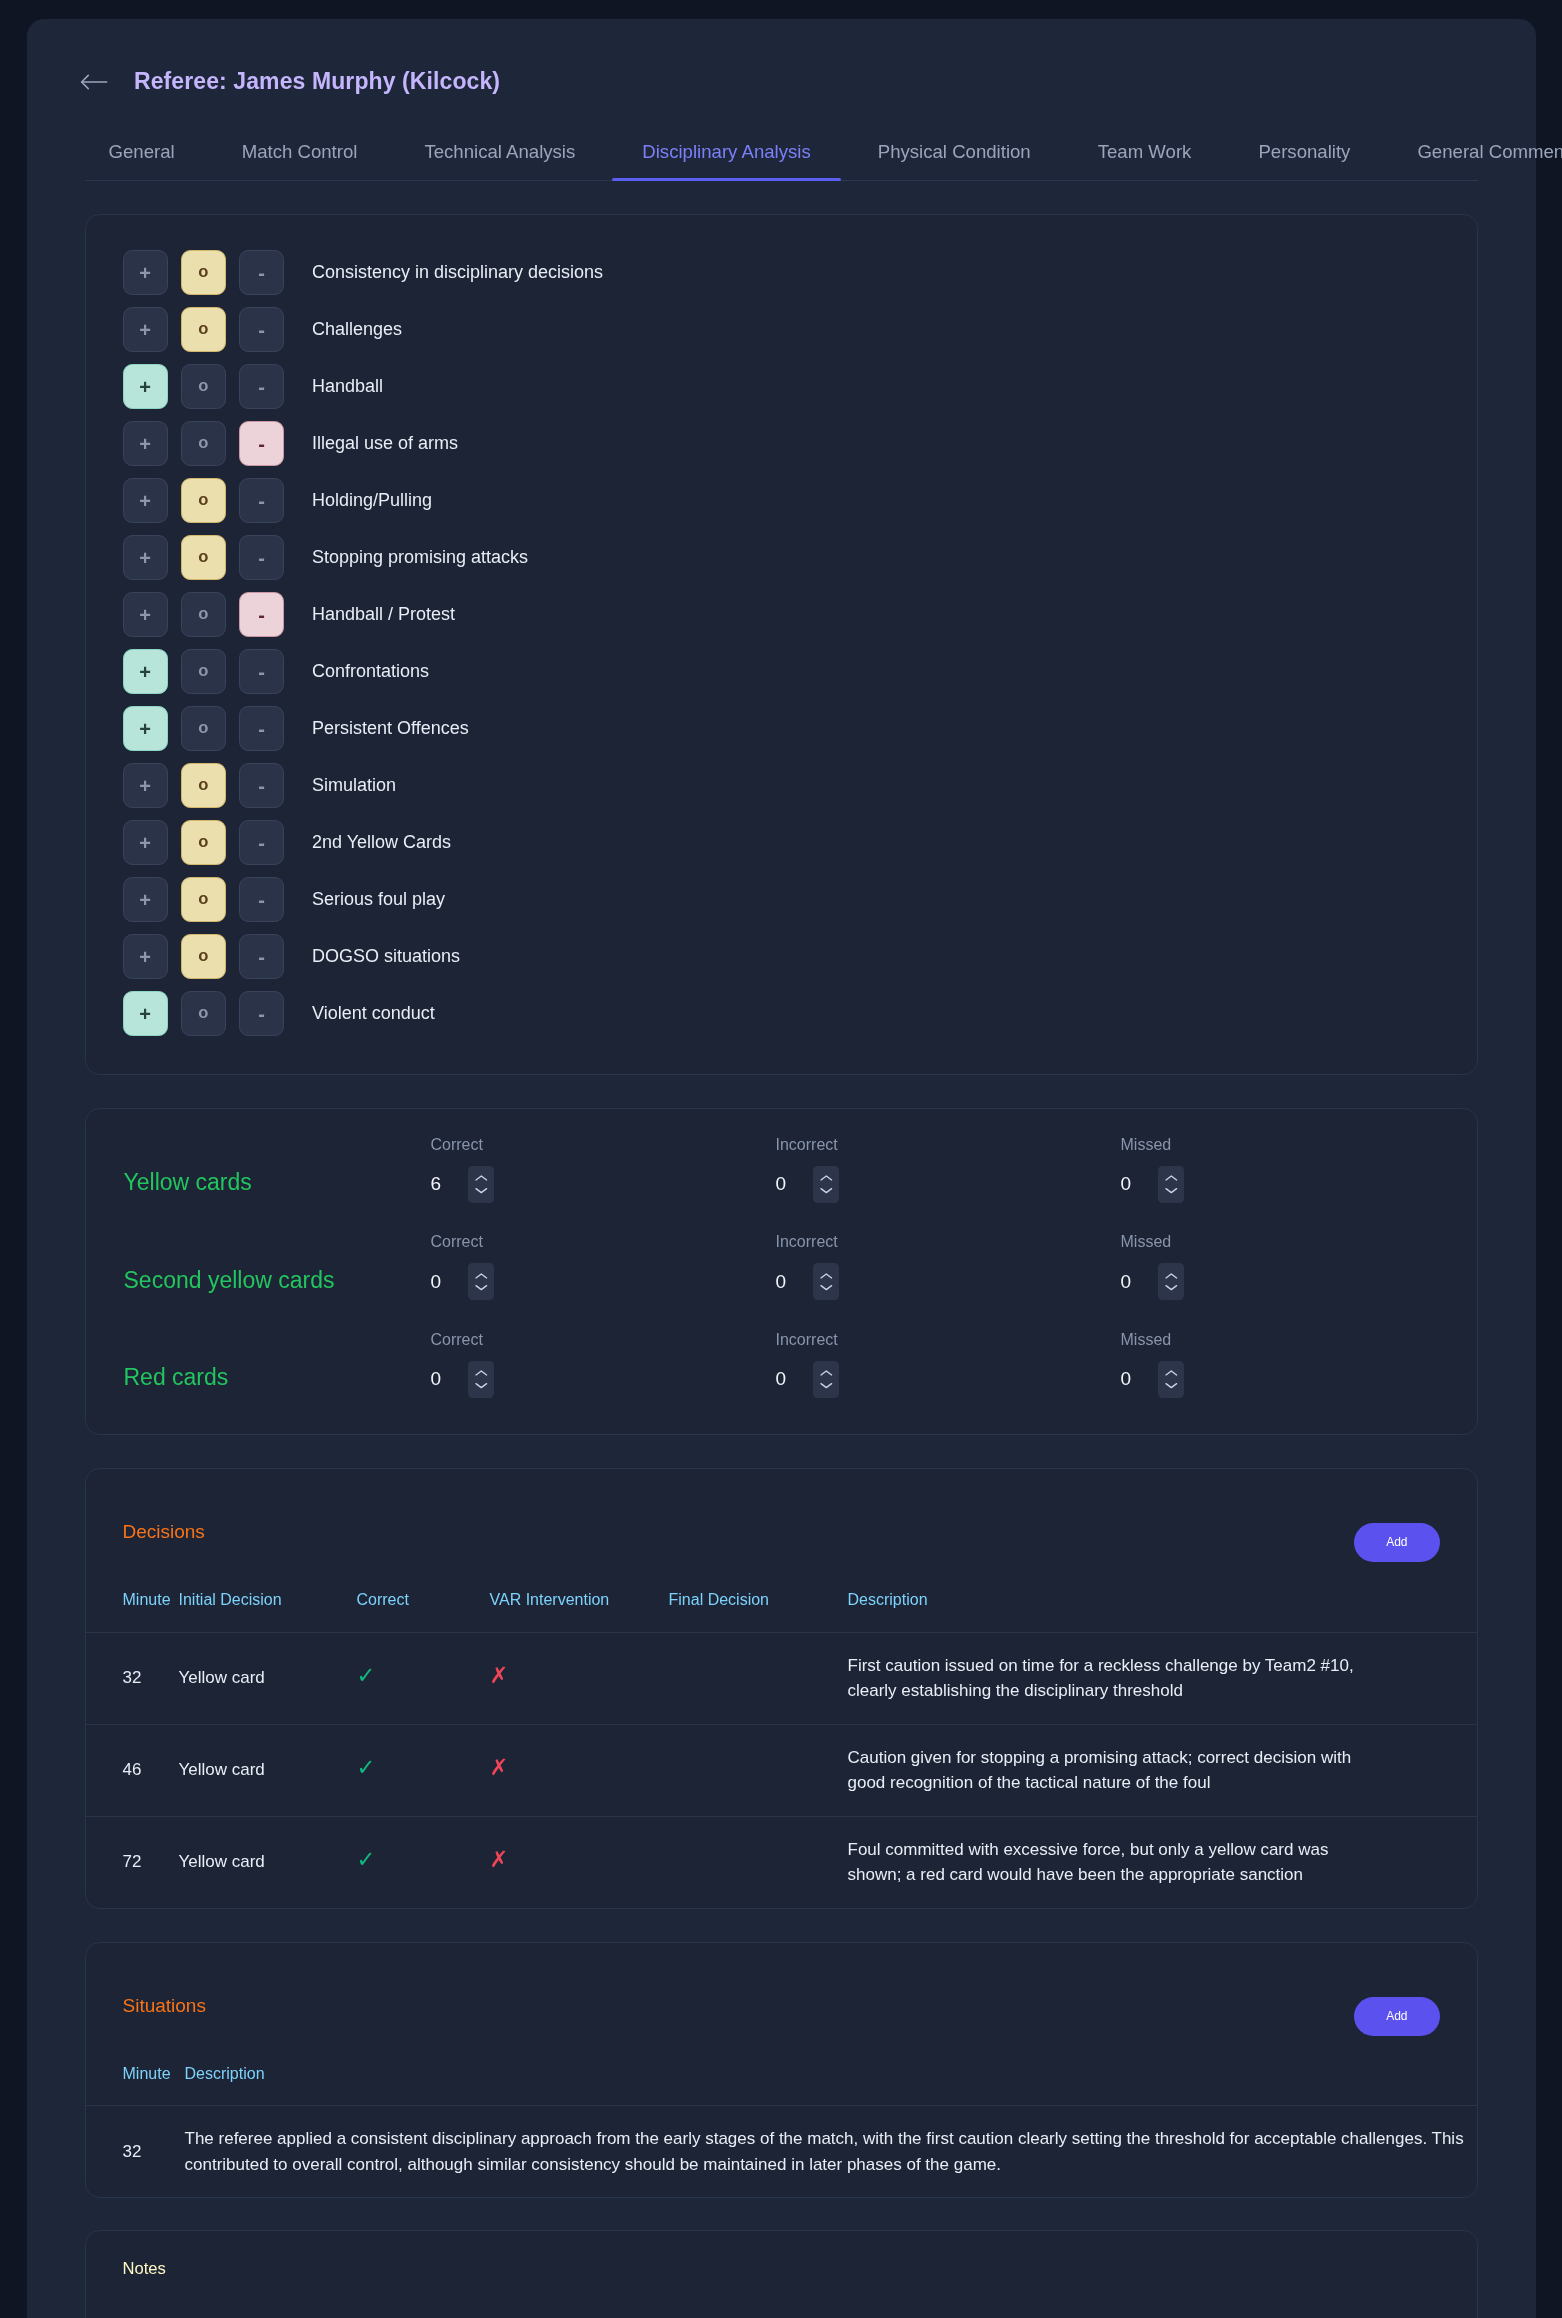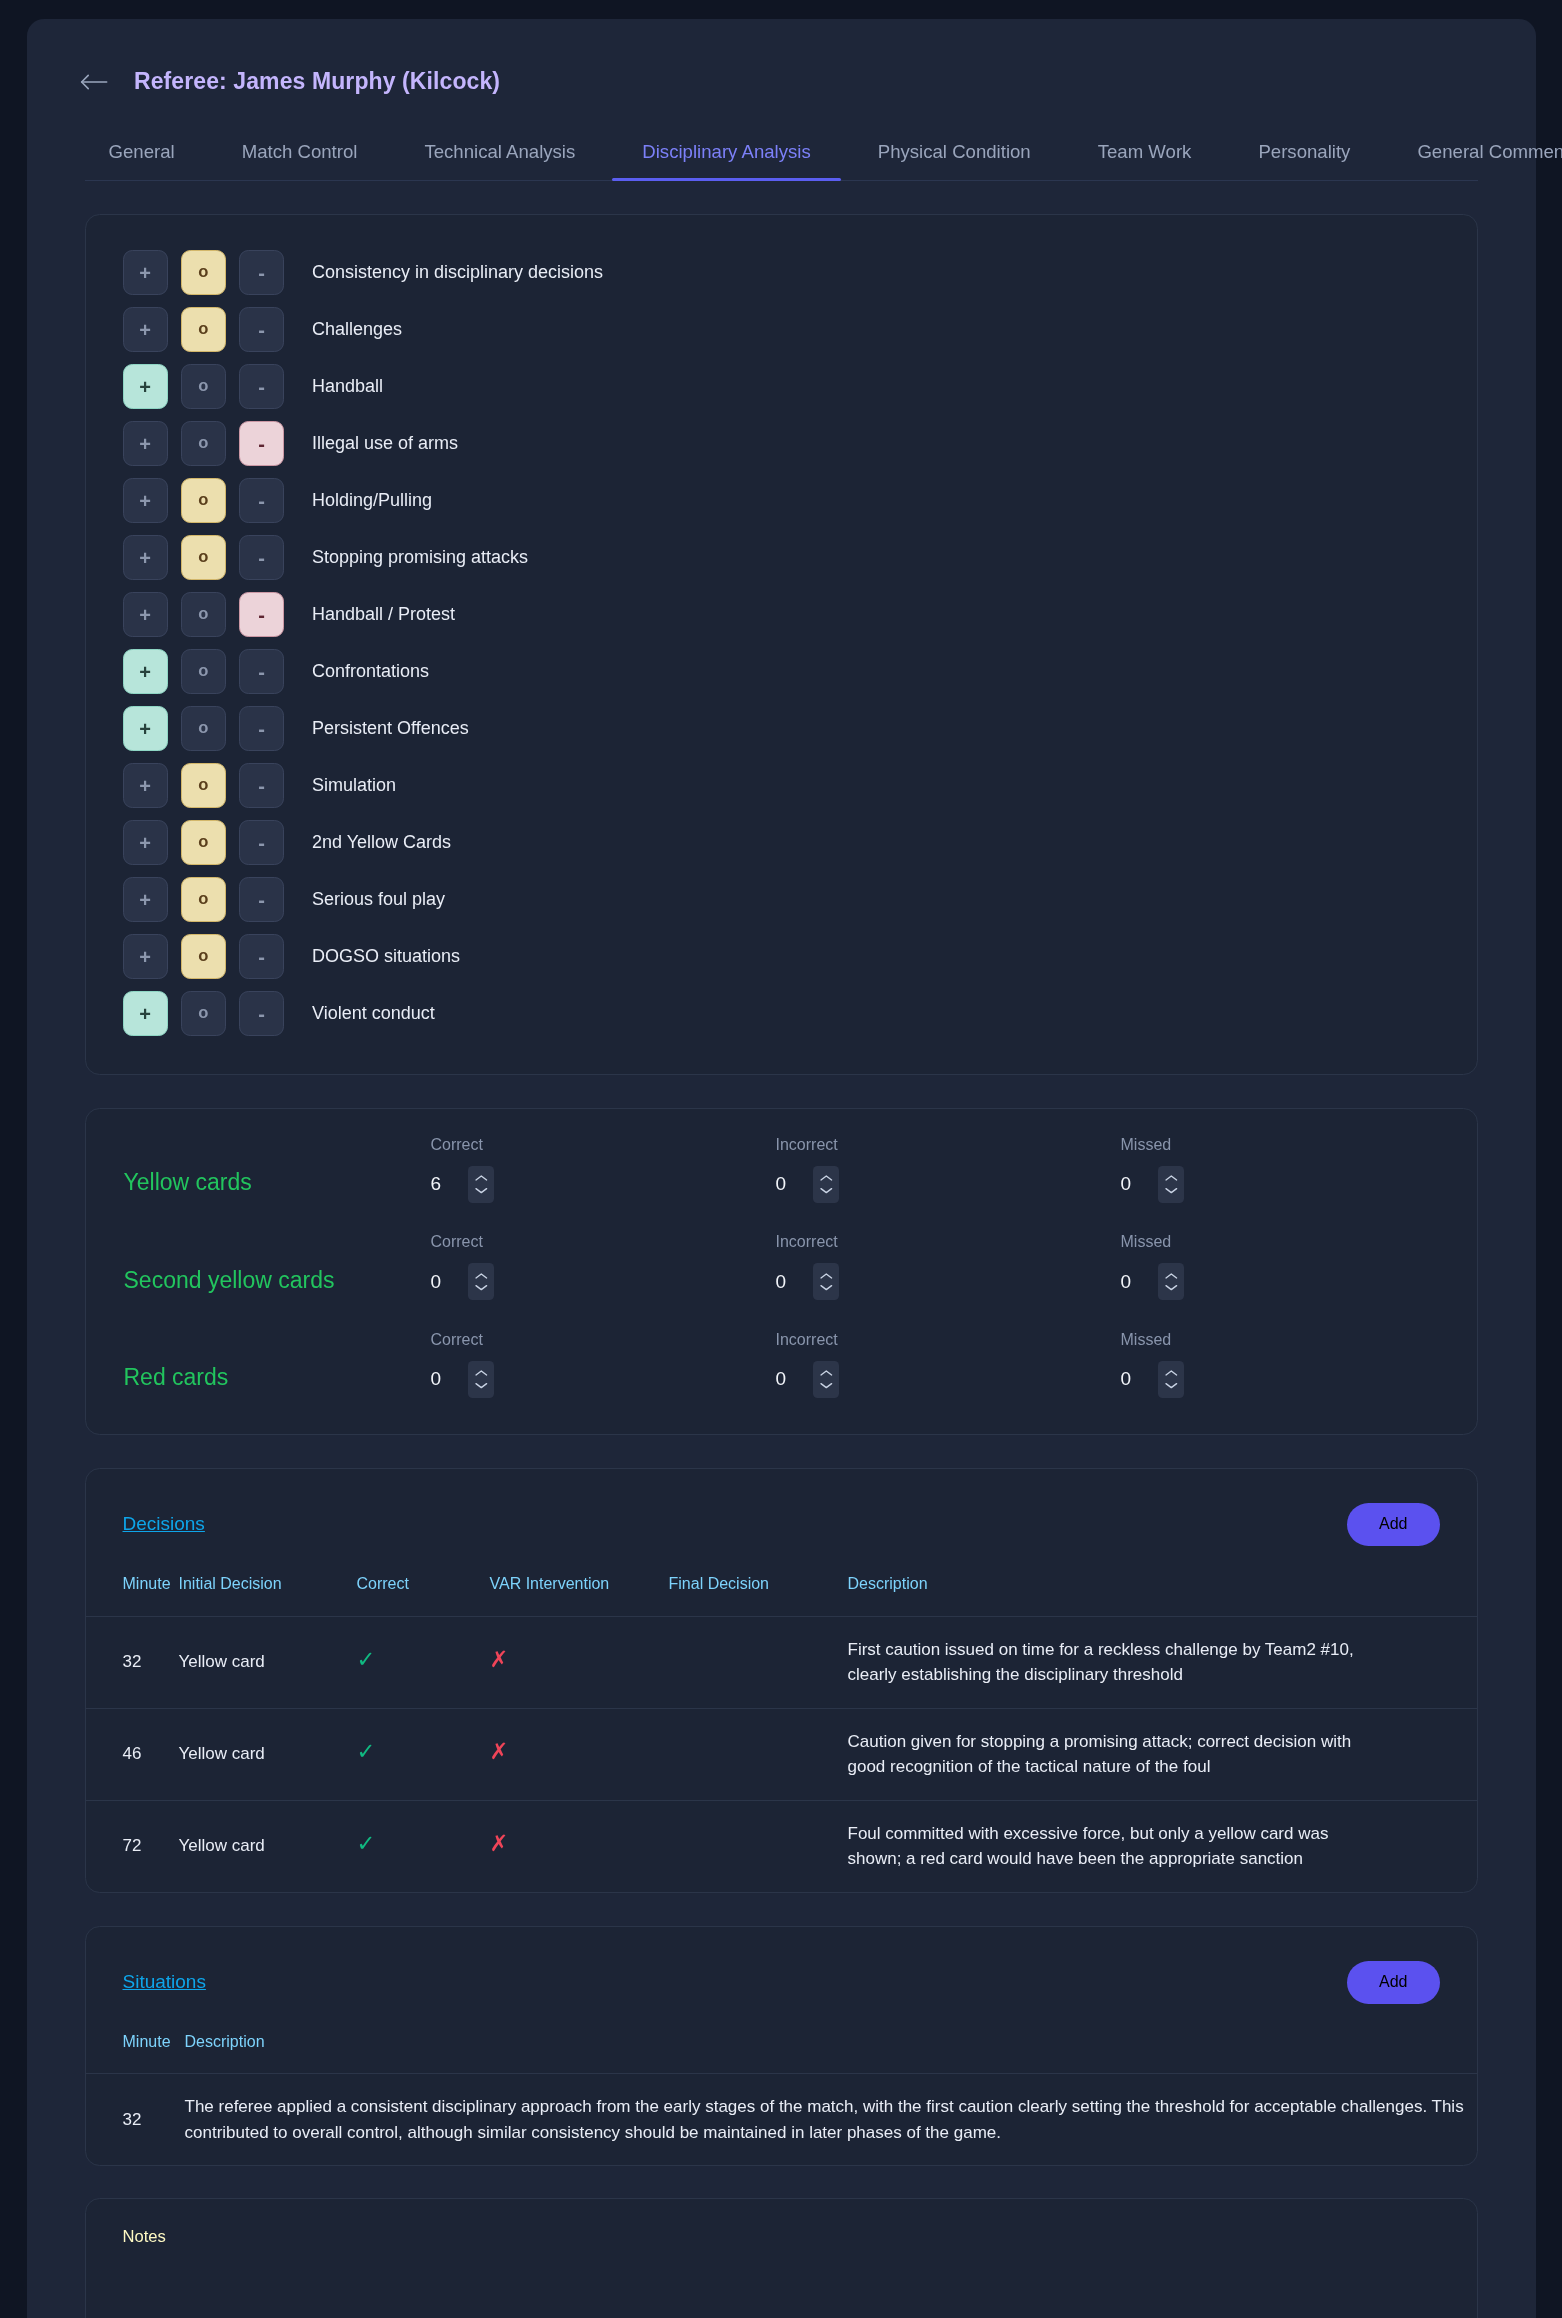--- a/index.html
+++ b/index.html
@@ -166,32 +166,32 @@
 
   
   .section-head {
     display: flex;
     align-items: center;
     justify-content: space-between;
     padding: 34px 37px 6.6px 37px;
   }
   .section-title {
     font-size: 19px;
-    color: #0ea5e9;
-    text-decoration: underline;
+    color: #f97316;
   }
   .btn-add {
     background: #5b51ef;
-    color: #000000;
-    font-size: 16px;
+    color: #ffffff;
+    font-size: 12px;
     border: none;
     border-radius: 662px;
     padding: 12.6px 32px;
     cursor: pointer;
     font-family: inherit;
+    margin-top: 20px;
   }
 
   
   table { width: 100%; border-collapse: collapse; }
   thead th {
     text-align: left;
     font-size: 16px;
     font-weight: normal;
     color: #7dd3fc;
     padding: 22.5px 0 22.5px 0;

